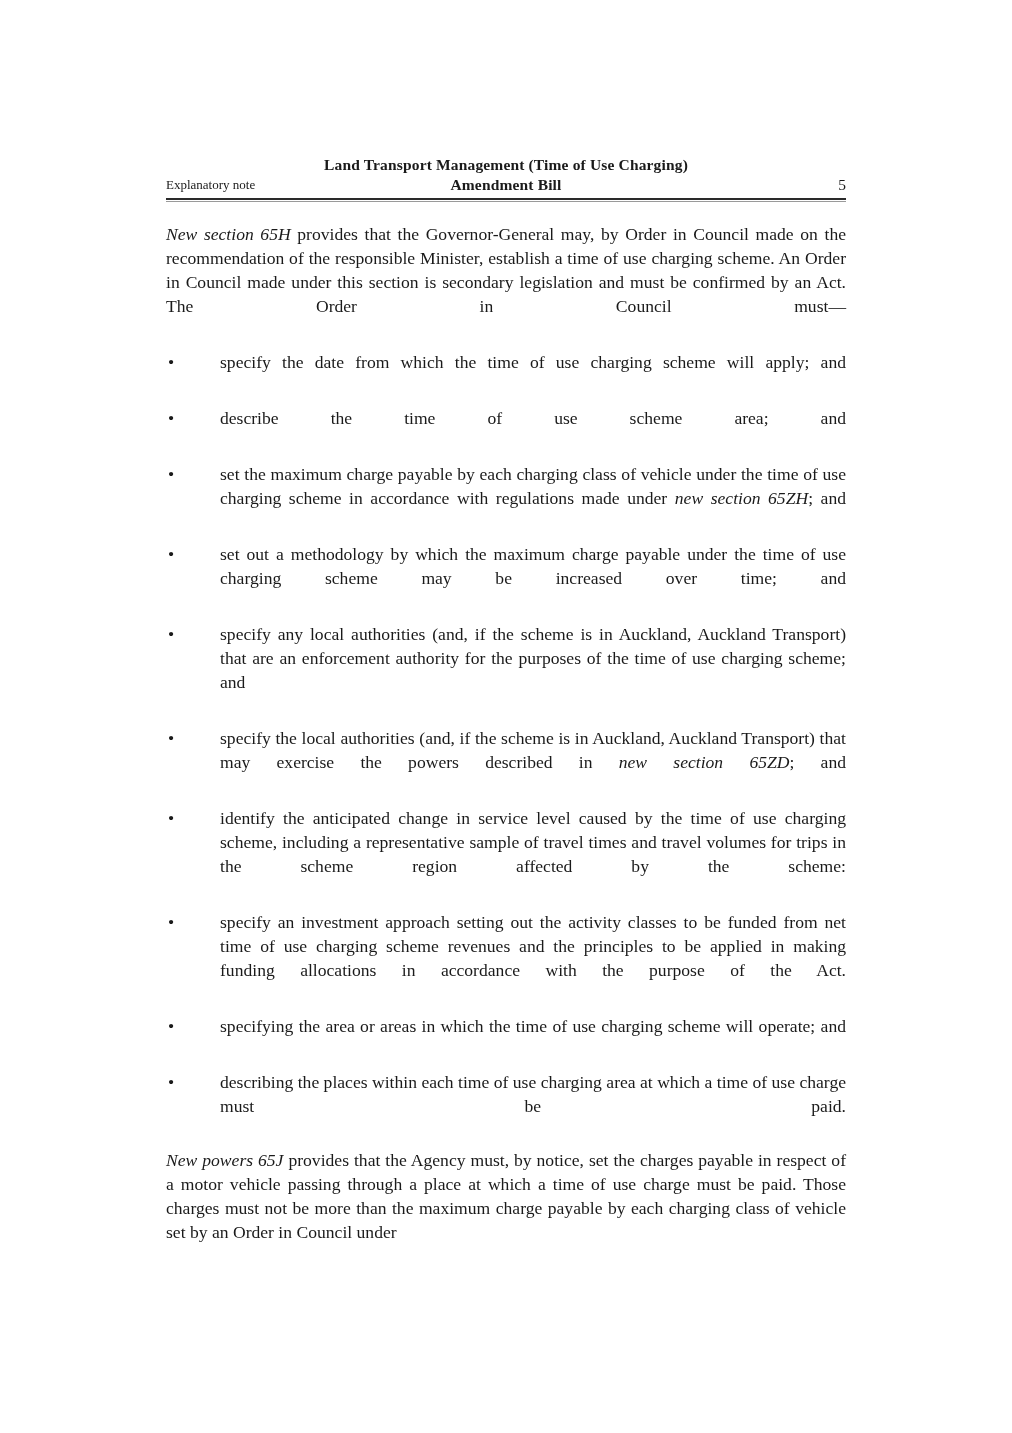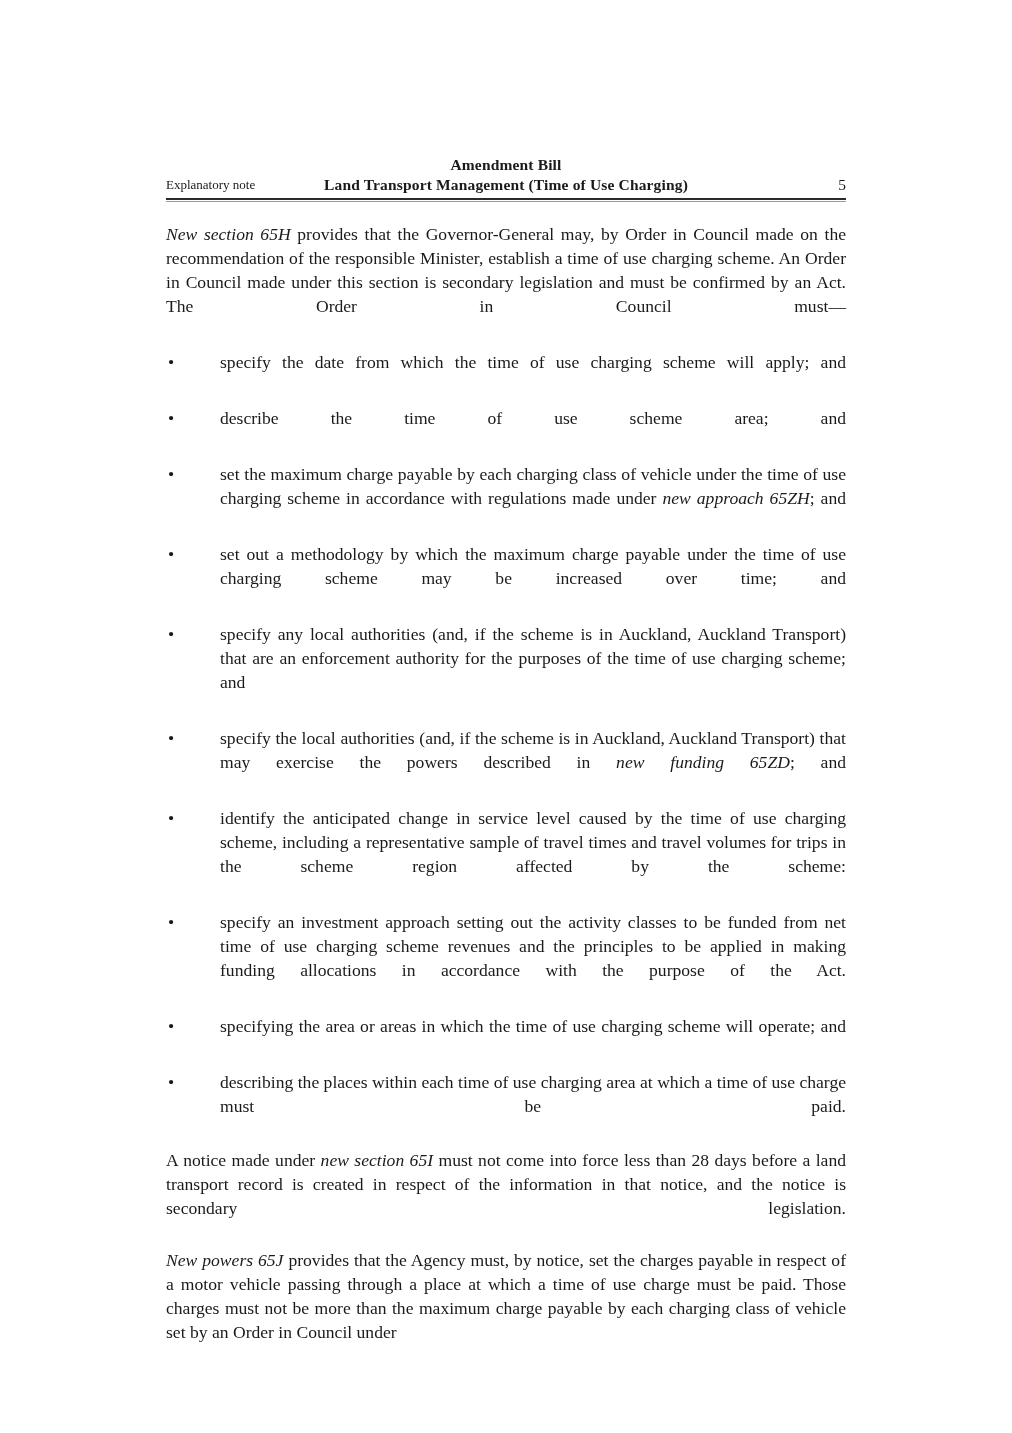--- a/index.html
+++ b/index.html
@@ -139,22 +139,22 @@
 
   i, .it { font-style: italic; }
 </style>
 </head>
 <body>
 
 <div class="page">
 
   <div class="running-head">
     <div class="head-title">
+      <div>Land Transport Management (Time of Use Charging)</div>
       <div>Amendment Bill</div>
-      <div>Land Transport Management (Time of Use Charging)</div>
     </div>
     <div class="head-left">Explanatory note</div>
     <div class="head-right">5</div>
   </div>
   <div class="head-rule"></div>
   <div class="head-rule-2"></div>
 
   <div class="body-block">
 
 
@@ -164,33 +164,33 @@
         <li>
           <span class="bullet-mark">•</span>
           <span class="li-text"><span>specify the date from which the time of use charging scheme will apply; and</span></span>
         </li>
         <li>
           <span class="bullet-mark">•</span>
           <span class="li-text"><span>describe the time of use scheme area; and</span></span>
         </li>
         <li>
           <span class="bullet-mark">•</span>
-          <span class="li-text"><span>set the maximum charge payable by each charging class of vehicle under the time of use charging scheme in accordance with regulations made under </span><span class="it">new approach 65ZH</span><span>; and</span></span>
+          <span class="li-text"><span>set the maximum charge payable by each charging class of vehicle under the time of use charging scheme in accordance with regulations made under </span><span class="it">new section 65ZH</span><span>; and</span></span>
         </li>
         <li>
           <span class="bullet-mark">•</span>
           <span class="li-text"><span>set out a methodology by which the maximum charge payable under the time of use charging scheme may be increased over time; and</span></span>
         </li>
         <li>
           <span class="bullet-mark">•</span>
           <span class="li-text"><span>specify any local authorities (and, if the scheme is in Auckland, Auckland Transport) that are an enforcement authority for the purposes of the time of use charging scheme; and</span></span>
         </li>
         <li>
           <span class="bullet-mark">•</span>
-          <span class="li-text"><span>specify the local authorities (and, if the scheme is in Auckland, Auckland Transport) that may exercise the powers described in </span><span class="it">new funding 65ZD</span><span>; and</span></span>
+          <span class="li-text"><span>specify the local authorities (and, if the scheme is in Auckland, Auckland Transport) that may exercise the powers described in </span><span class="it">new section 65ZD</span><span>; and</span></span>
         </li>
         <li>
           <span class="bullet-mark">•</span>
           <span class="li-text"><span>identify the anticipated change in service level caused by the time of use charg­ing scheme, including a representative sample of travel times and travel vol­umes for trips in the scheme region affected by the scheme:</span></span>
         </li>
         <li>
           <span class="bullet-mark">•</span>
           <span class="li-text"><span>specify an investment approach setting out the activity classes to be funded from net time of use charging scheme revenues and the principles to be applied in making funding allocations in accordance with the purpose of the Act.</span></span>
         </li>
       </ul>
@@ -200,18 +200,17 @@
         <li>
           <span class="bullet-mark">•</span>
           <span class="li-text"><span>specifying the area or areas in which the time of use charging scheme will operate; and</span></span>
         </li>
         <li>
           <span class="bullet-mark">•</span>
           <span class="li-text"><span>describing the places within each time of use charging area at which a time of use charge must be paid.</span></span>
         </li>
       </ul>
 
-    <p class="para para-gap"><span>A notice made under </span><span class="it">new section 65I</span><span> must not come into force less than 28 days before a land transport record is created in respect of the information in that notice, and the notice is secondary legislation.</span></p>
 
     <p class="para para-gap nostretch"><span class="it">New powers 65J</span><span> provides that the Agency must, by notice, set the charges payable in respect of a motor vehicle passing through a place at which a time of use charge must be paid. Those charges must not be more than the maximum charge payable by each charging class of vehicle set by an Order in Council under </span></p>
 
   </div>
 </div>
 
 </body></html>

